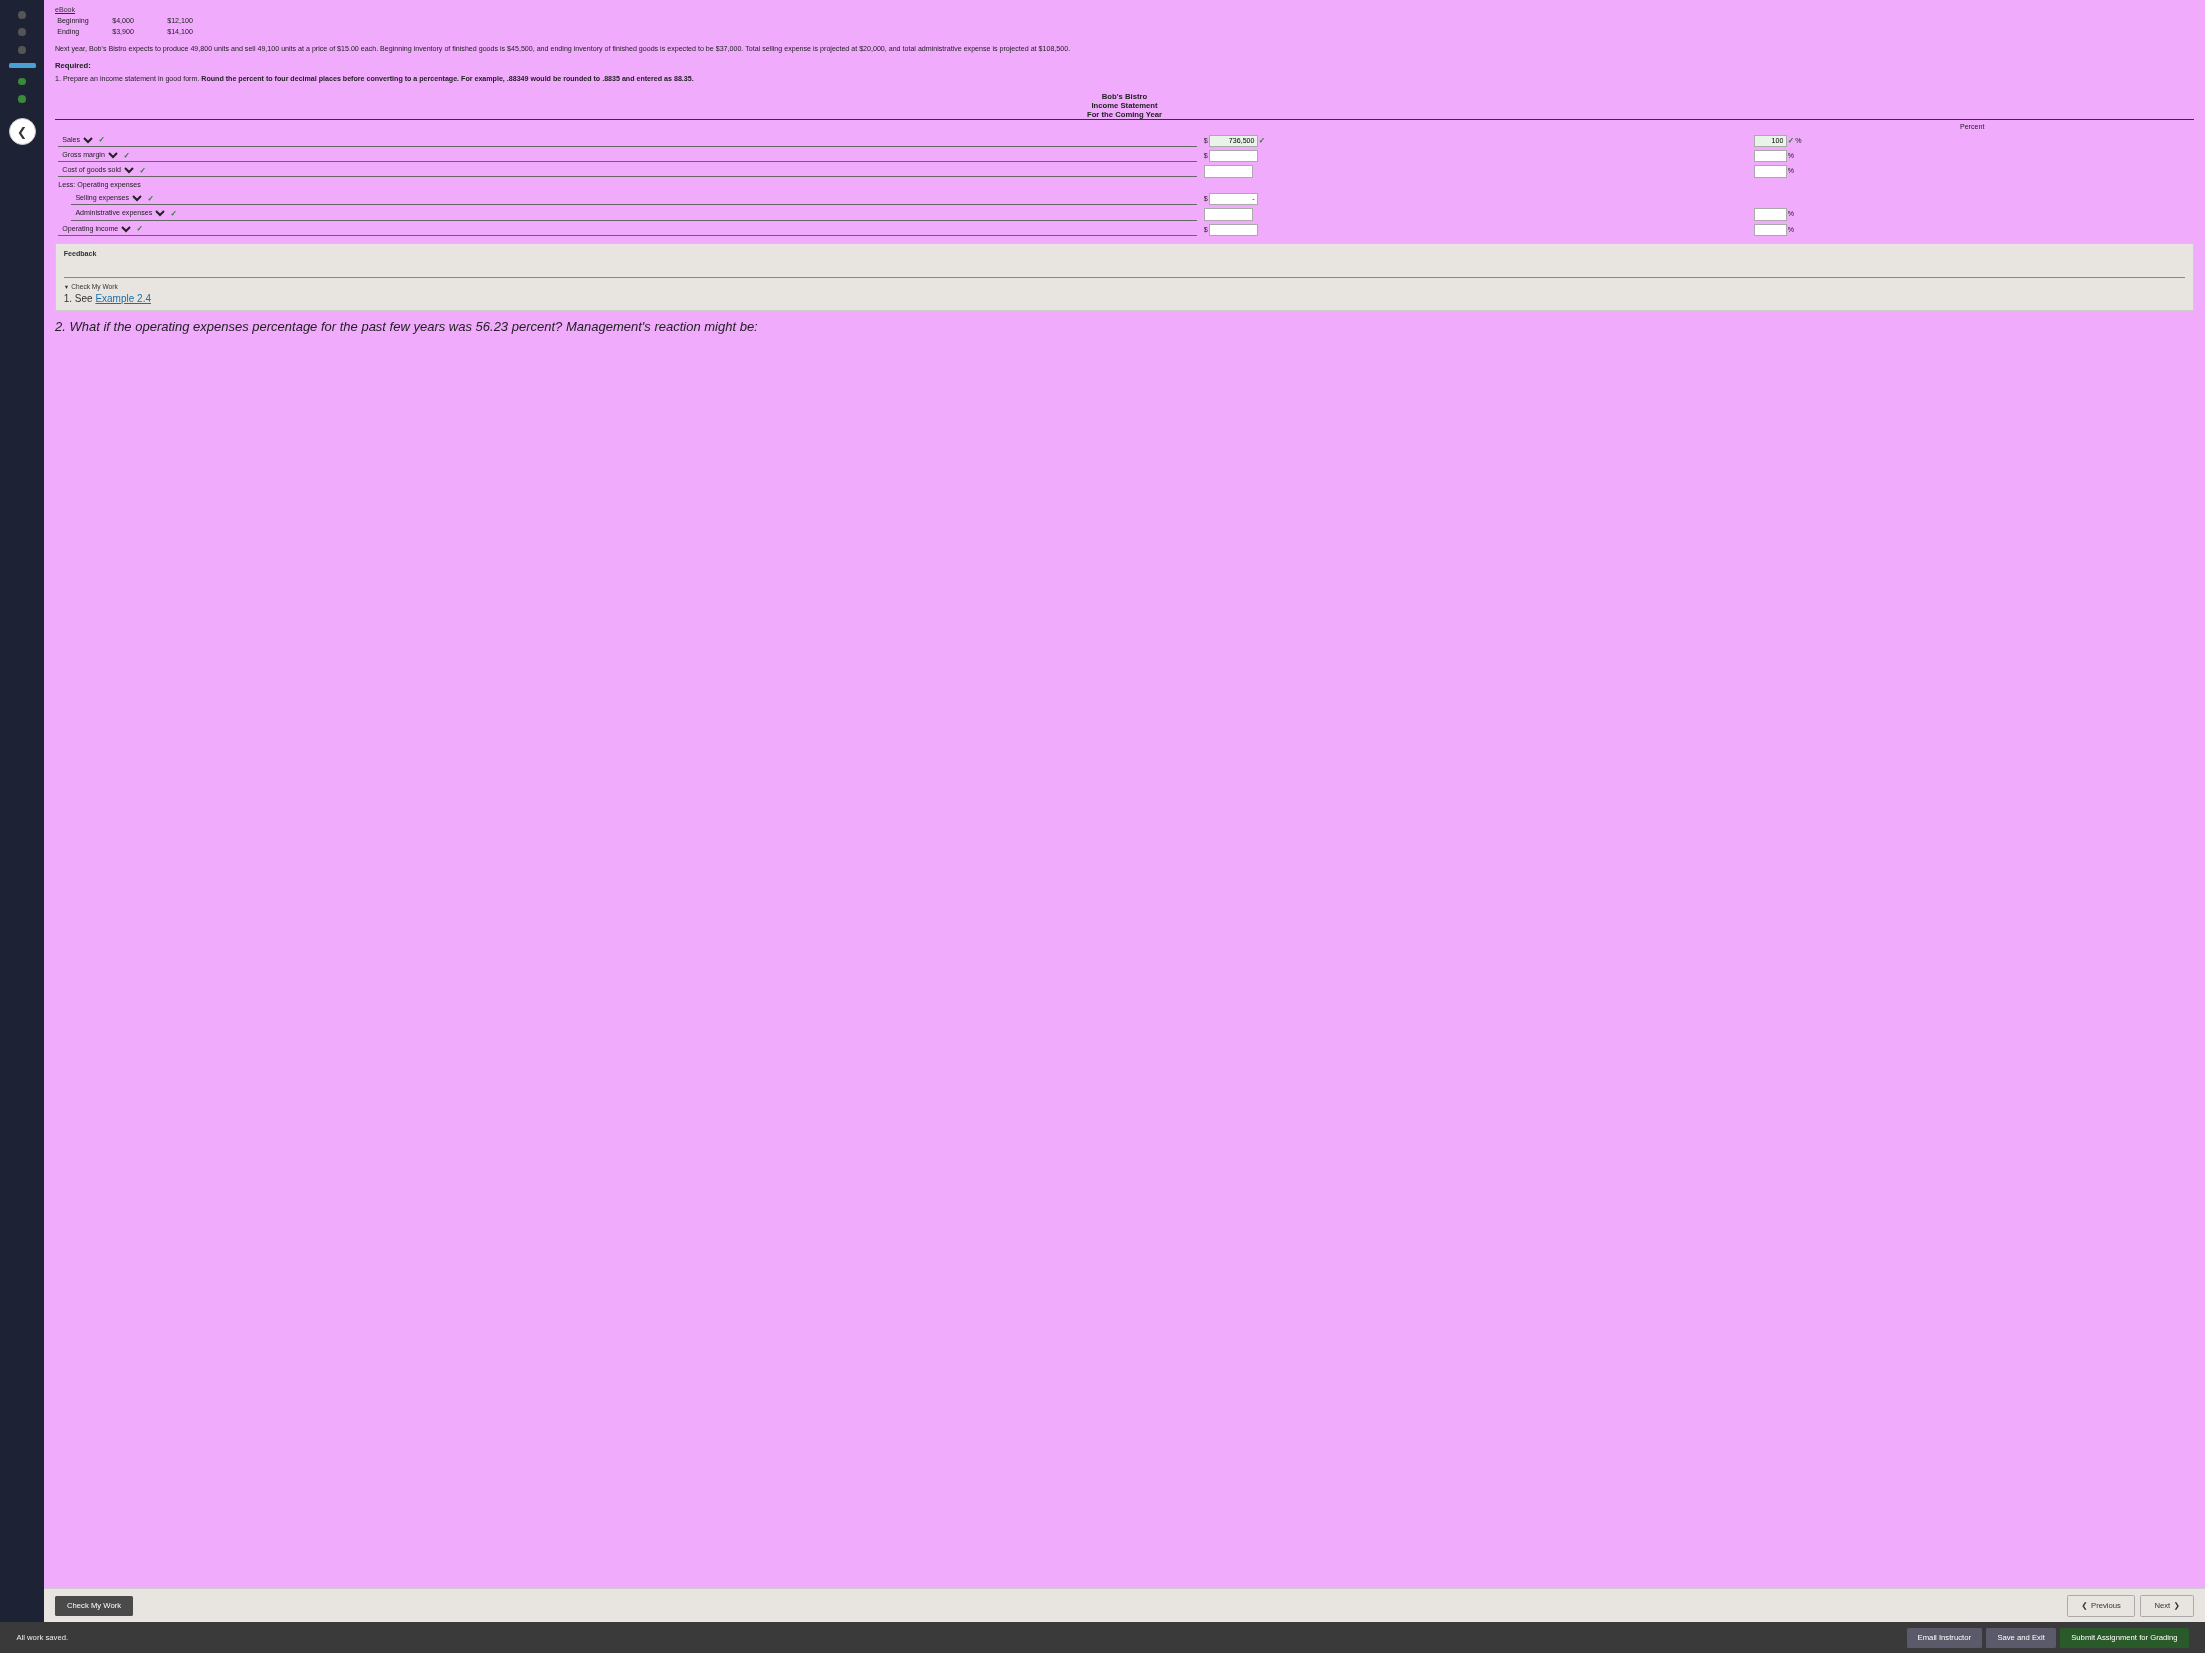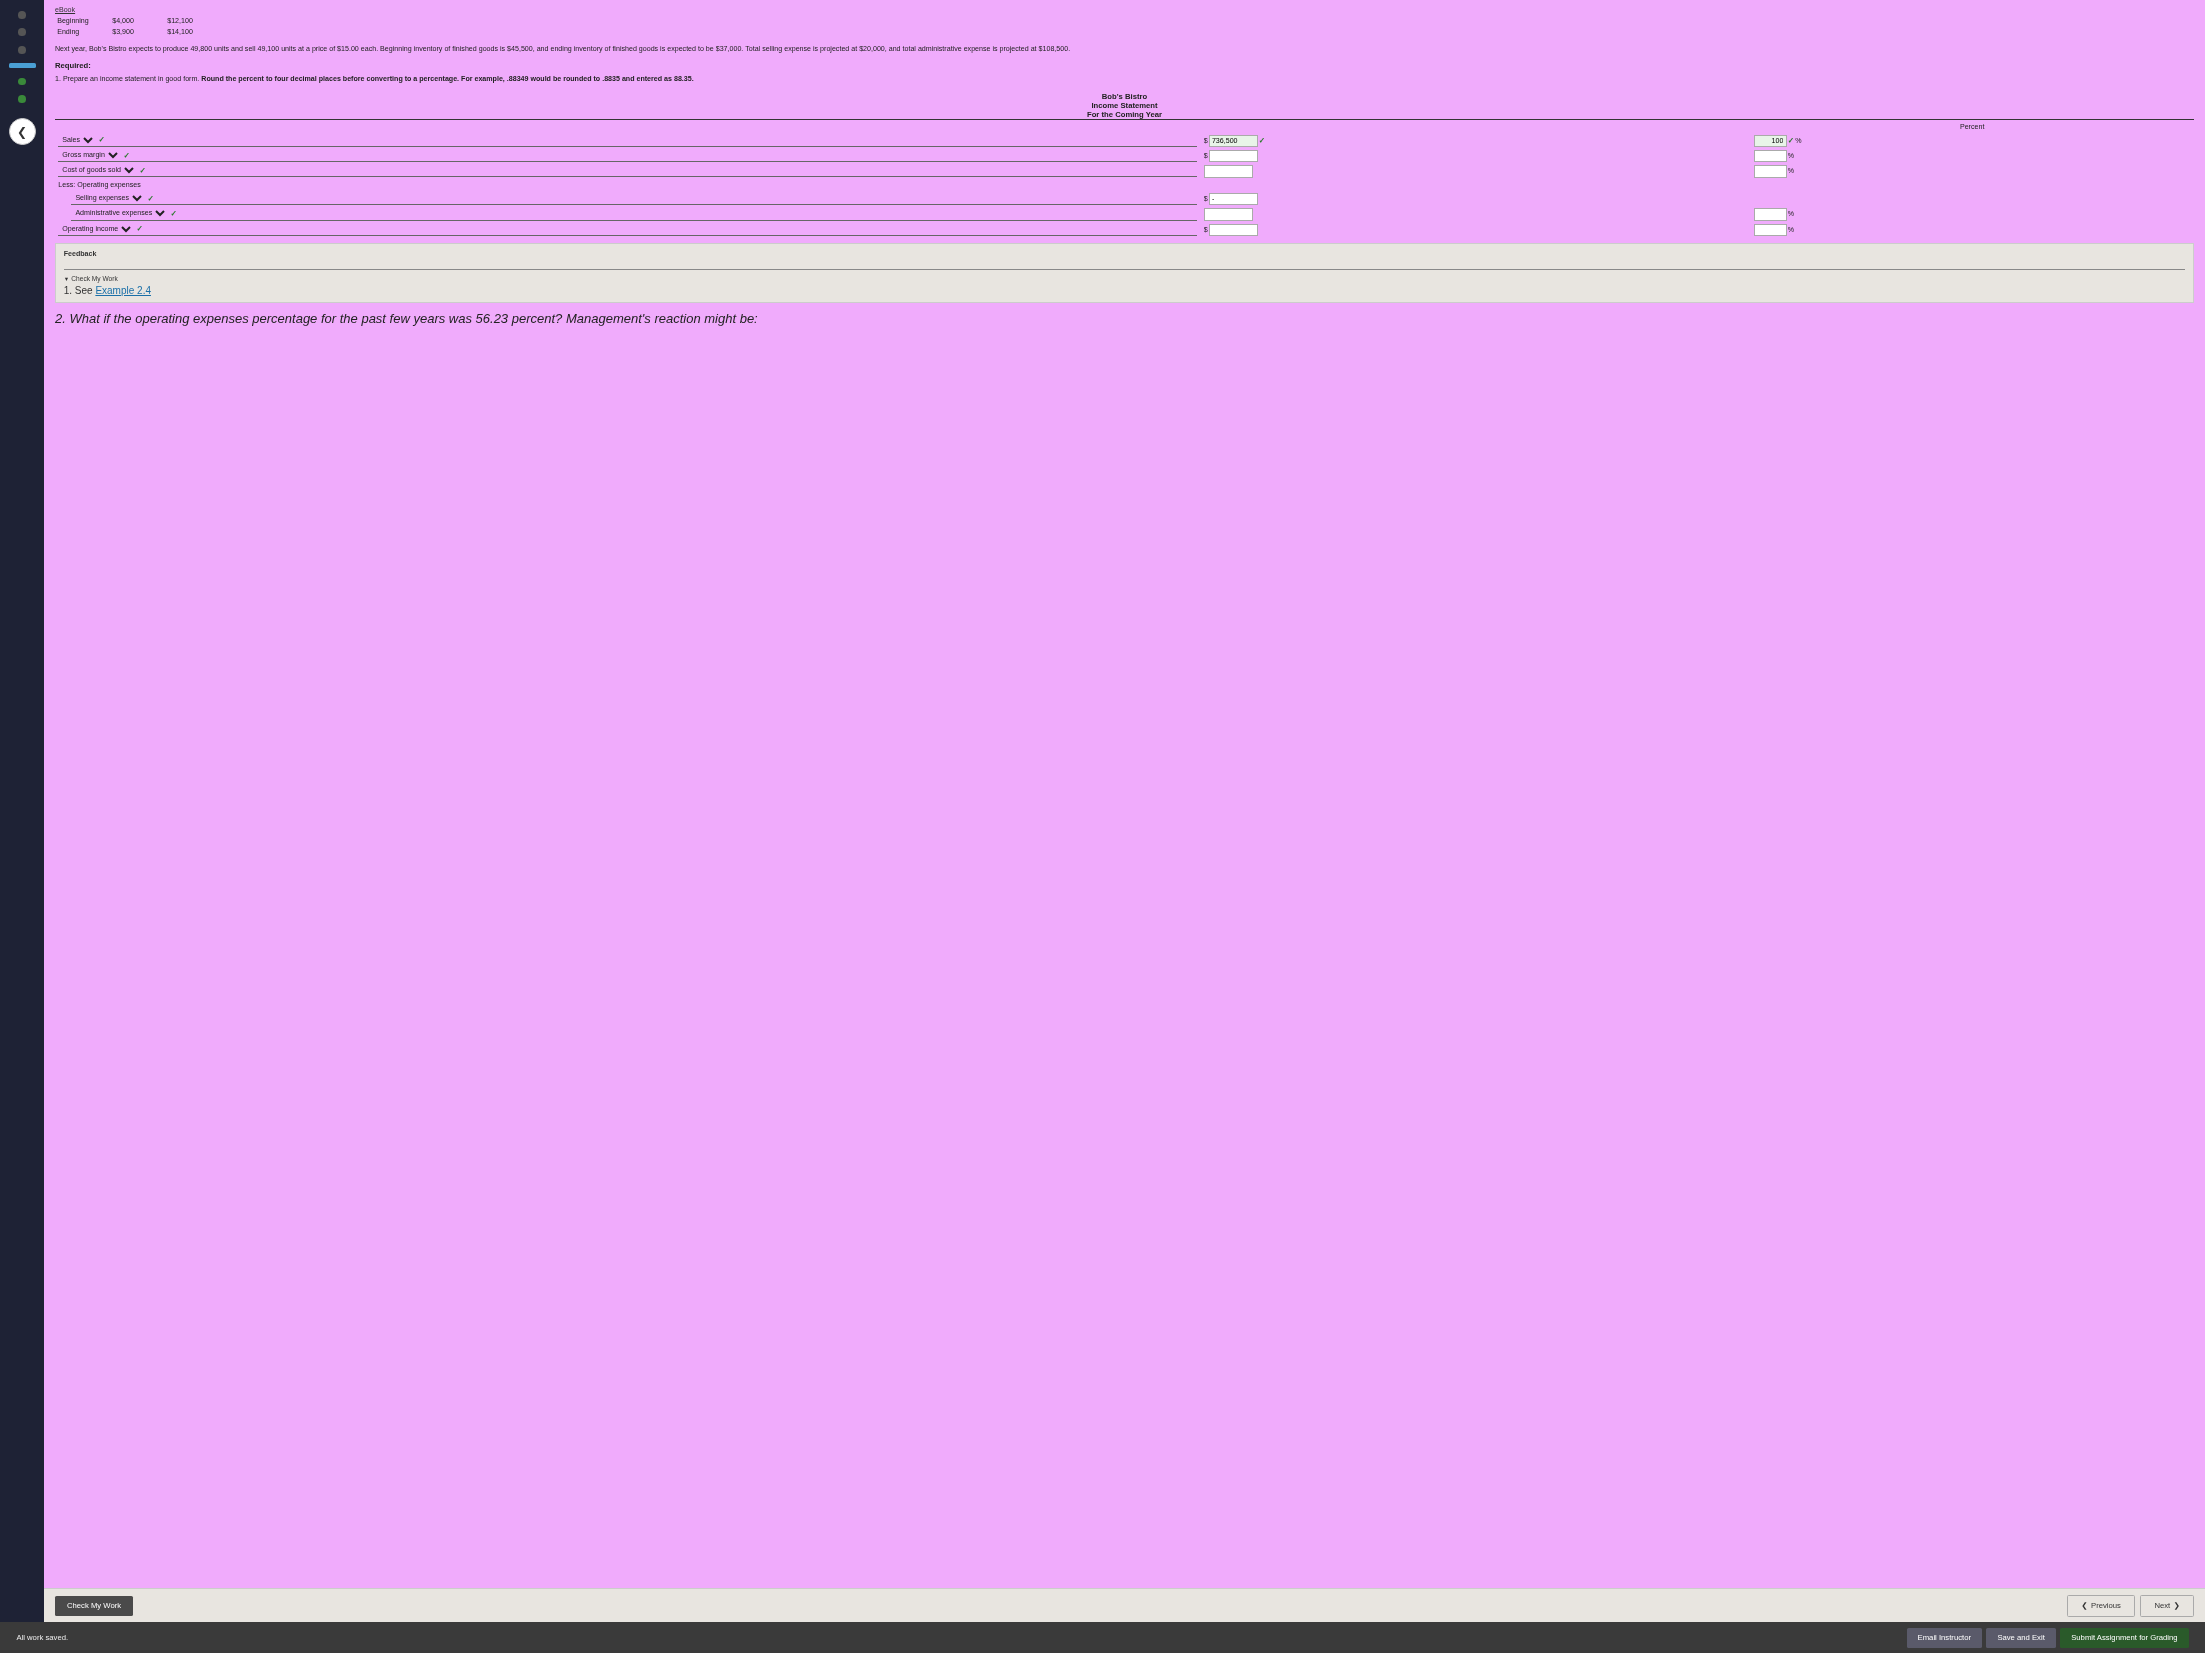--- a/index.html
+++ b/index.html
@@ -192,20 +192,21 @@
     .dollar-sign {
       font-size: 7.1px;
     }
 
     .amount-input {
       width: 49px;
       border: 0.5px solid #aaa;
       padding: 1.1px 2.2px;
       font-size: 7.1px;
       background: #fff;
+      text-align: right;
     }
     .amount-input.filled {
       background: #e8f4e8;
     }
 
     .percent-input-cell {
       width: 55px;
     }
 
     .percent-wrapper {
@@ -242,21 +243,21 @@
     .feedback-section {
       background: #e8e5e0;
       border: 0.5px solid #ccc;
       padding: 5.5px 7.7px;
       margin-bottom: 6.6px;
     }
 
     .feedback-title {
       font-size: 7.1px;
       font-weight: bold;
-      margin-bottom: 11px;
+      margin-bottom: 19px;
       color: #333;
     }
 
     .check-my-work-link {
       font-size: 6.6px;
       color: #333;
       display: flex;
       align-items: center;
       gap: 2.2px;
       margin-bottom: 3.3px;

